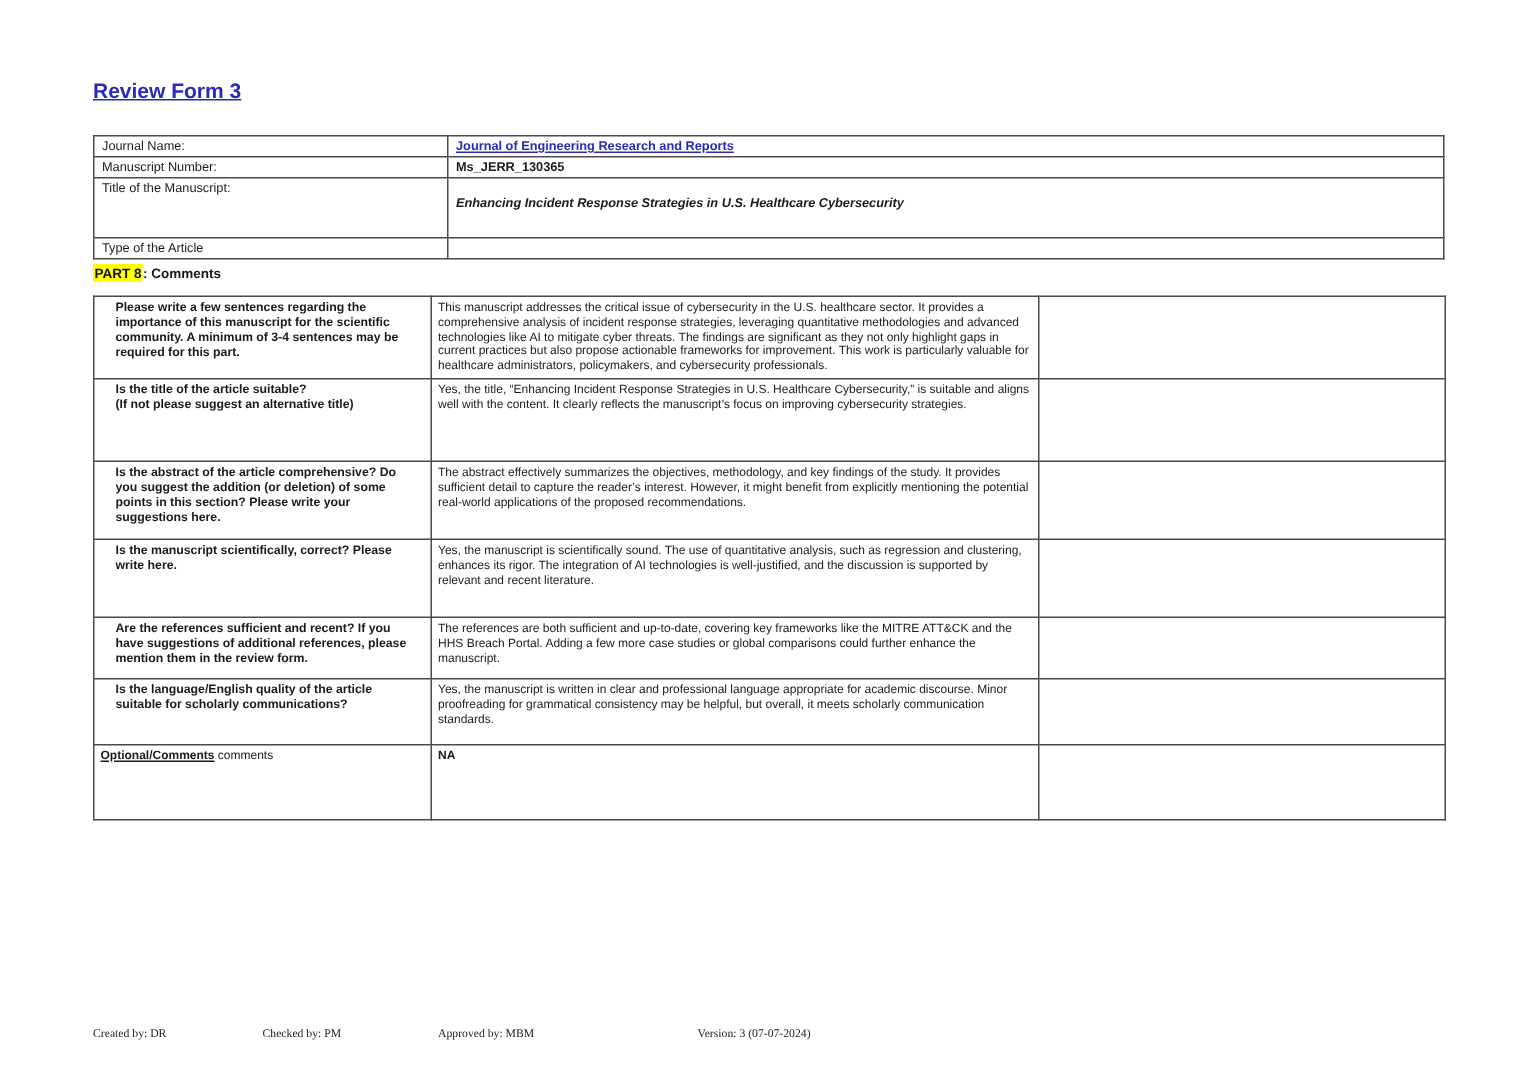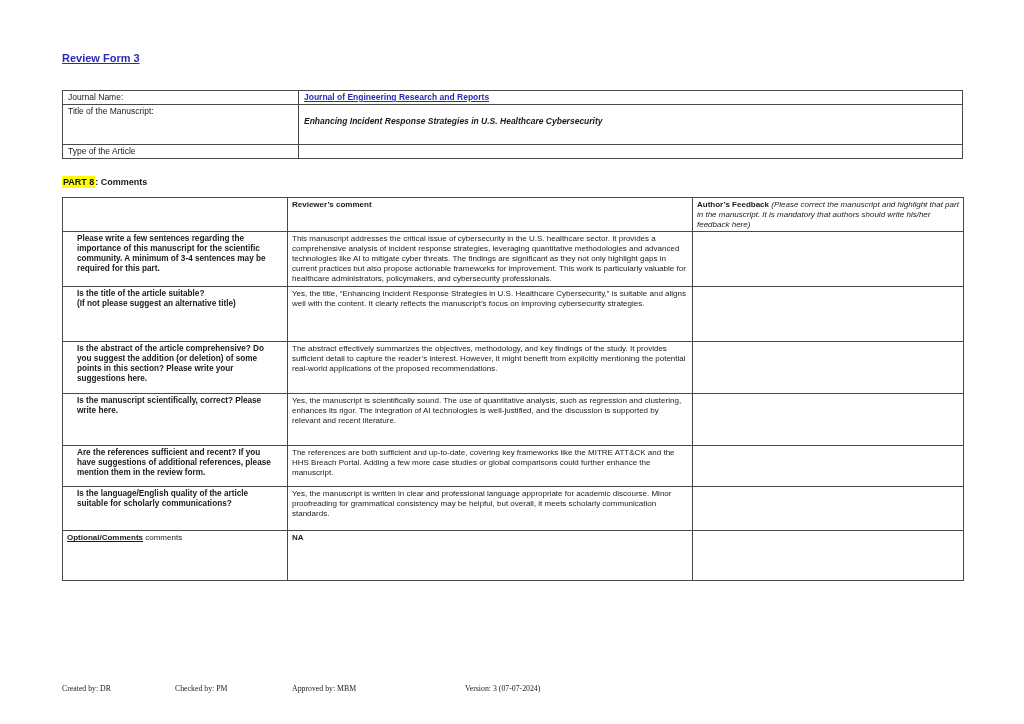--- a/index.html
+++ b/index.html
@@ -6,21 +6,21 @@
   .page{
     position:relative;
     width:1024px;height:724px;
     background:#ffffff;
     font-family:"Liberation Sans","DejaVu Sans",sans-serif;
     color:#1a1a1a;
     overflow:hidden;
   }
   .doc-title{
     position:absolute;left:62px;top:52px;
-    font-size:11px;font-weight:bold;
+    font-size:14px;font-weight:bold;
     color:#2a2ab8;text-decoration:underline;
   }
   
   .info-table{
     position:absolute;left:62px;top:90px;
     width:901px;border-collapse:collapse;table-layout:fixed;
   }
   .info-table td{
     border:1px solid #4a4a4a;
     font-size:8.5px;line-height:10.5px;
@@ -95,45 +95,44 @@
 <div class="page">
 
   <div class="doc-title">Review Form 3</div>
 
   <table class="info-table">
     <tbody>
         <tr class="short">
       <td class="lbl">Journal Name:</td>
       <td><span class="journal-link">Journal of Engineering Research and Reports</span></td>
     </tr>
+    <tr class="short">
+      <td class="lbl">Manuscript Number:</td>
+      <td class="val-bold">Ms_JERR_130365</td>
+    </tr>
     <tr class="tall">
       <td class="lbl">Title of the Manuscript:</td>
       <td class="title-val">Enhancing Incident Response Strategies in U.S. Healthcare Cybersecurity</td>
     </tr>
     <tr class="short">
       <td class="lbl">Type of the Article</td>
       <td></td>
     </tr>
   </tbody>
     </table>
 
   <div class="part-heading"><mark>PART 8</mark><span>:</span> <span>Comments</span></div>
 
   <table class="comments-table">
     <colgroup>
         <col class="c1">
         <col class="c2">
         <col class="c3">
       </colgroup>
     <tbody>
-        <tr class="rh-hdr">
-      <td></td>
-      <td class="hdr-reviewer">Reviewer’s comment</td>
-      <td class="hdr-author"><span class="b">Author’s Feedback</span> <span class="i">(Please correct the manuscript and highlight that part in the manuscript. It is mandatory that authors should write his/her feedback here)</span></td>
-    </tr>
     <tr class="rh-1">
       <td class="qcell">Please write a few sentences regarding the importance of this manuscript for the scientific community. A minimum of 3-4 sentences may be required for this part.</td>
       <td>This manuscript addresses the critical issue of cybersecurity in the U.S. healthcare sector. It provides a comprehensive analysis of incident response strategies, leveraging quantitative methodologies and advanced technologies like AI to mitigate cyber threats. The findings are significant as they not only highlight gaps in current practices but also propose actionable frameworks for improvement. This work is particularly valuable for healthcare administrators, policymakers, and cybersecurity professionals.</td>
       <td></td>
     </tr>
     <tr class="rh-2">
       <td class="qcell">Is the title of the article suitable?
 (If not please suggest an alternative title)</td>
       <td>Yes, the title, “Enhancing Incident Response Strategies in U.S. Healthcare Cybersecurity,” is suitable and aligns well with the content. It clearly reflects the manuscript’s focus on improving cybersecurity strategies.</td>
       <td></td>

